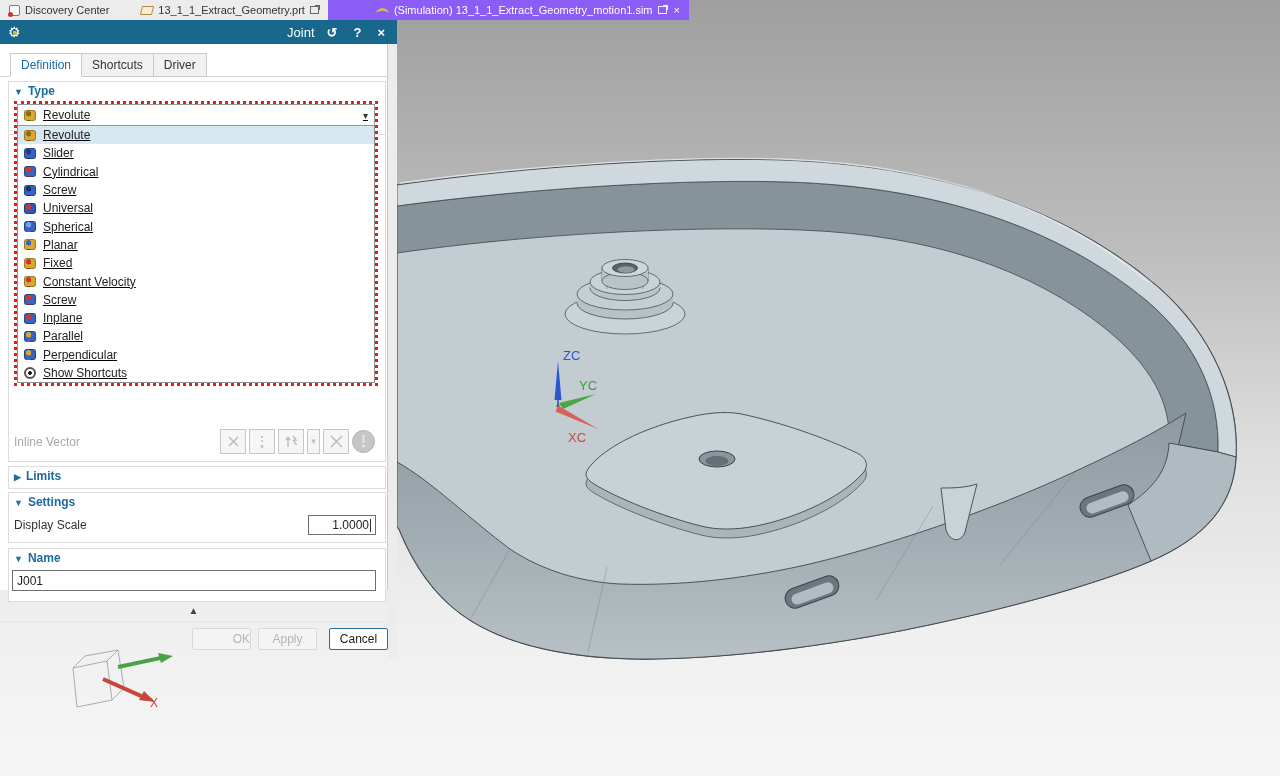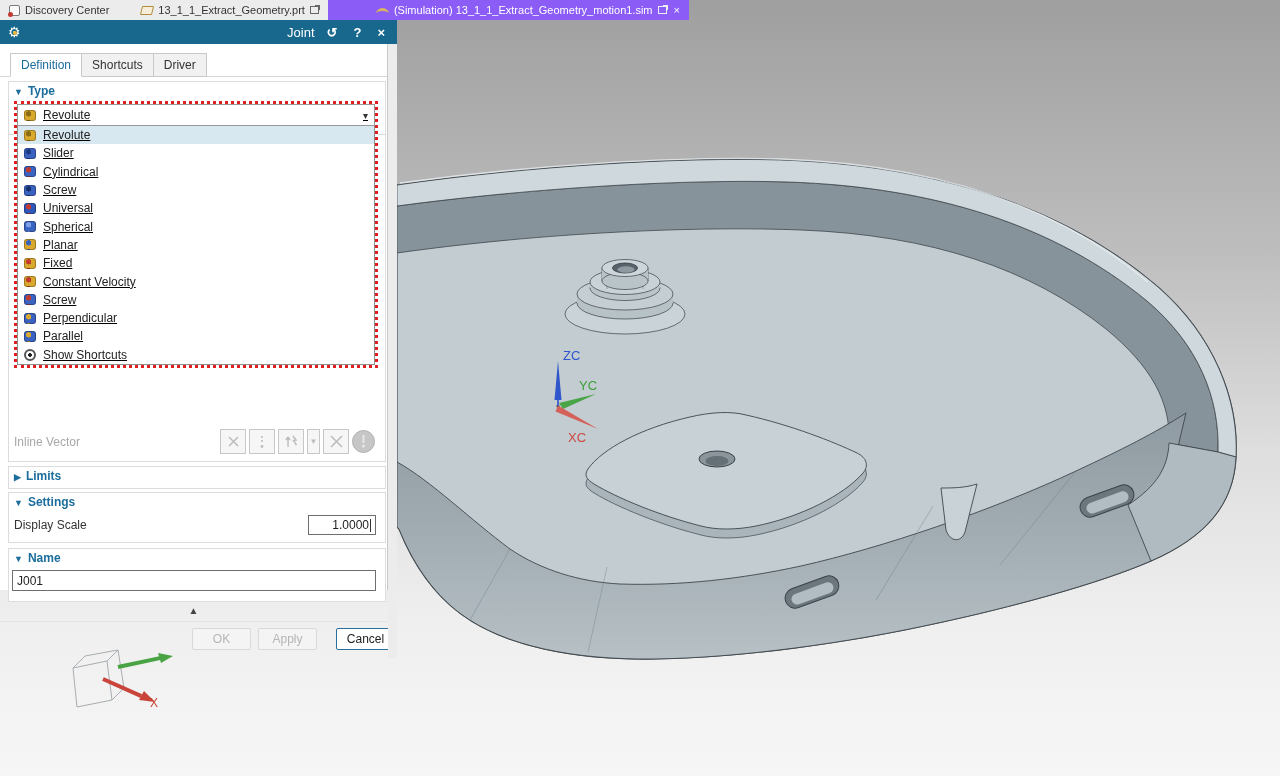--- a/index.html
+++ b/index.html
@@ -280,26 +280,30 @@
             </div>
             <div class="dd-item">
               <span class="mini-icon" style="background: radial-gradient(circle at 36% 32%, rgb(194, 59, 46) 0px, rgb(194, 59, 46) 28%, rgb(216, 169, 44) 32%, rgb(216, 169, 44) 100%);"></span>
               <span>Constant Velocity</span>
             </div>
             <div class="dd-item">
               <span class="mini-icon" style="background: radial-gradient(circle at 36% 32%, rgb(194, 59, 46) 0px, rgb(194, 59, 46) 28%, rgb(58, 98, 192) 32%, rgb(58, 98, 192) 100%);"></span>
               <span>Screw</span>
             </div>
             <div class="dd-item">
+              <span class="mini-icon" style="background: radial-gradient(circle at 36% 32%, rgb(194, 59, 46) 0px, rgb(194, 59, 46) 28%, rgb(58, 98, 192) 32%, rgb(58, 98, 192) 100%);"></span>
+              <span>Inplane</span>
+            </div>
+            <div class="dd-item">
+              <span class="mini-icon" style="background: radial-gradient(circle at 36% 32%, rgb(216, 169, 44) 0px, rgb(216, 169, 44) 28%, rgb(58, 98, 192) 32%, rgb(58, 98, 192) 100%);"></span>
+              <span>Parallel</span>
+            </div>
+            <div class="dd-item">
               <span class="mini-icon" style="background: radial-gradient(circle at 36% 32%, rgb(216, 169, 44) 0px, rgb(216, 169, 44) 28%, rgb(58, 98, 192) 32%, rgb(58, 98, 192) 100%);"></span>
               <span>Perpendicular</span>
-            </div>
-            <div class="dd-item">
-              <span class="mini-icon" style="background: radial-gradient(circle at 36% 32%, rgb(216, 169, 44) 0px, rgb(216, 169, 44) 28%, rgb(58, 98, 192) 32%, rgb(58, 98, 192) 100%);"></span>
-              <span>Parallel</span>
             </div>
             <div class="dd-item">
               <span class="mini-icon eye"></span>
               <span>Show Shortcuts</span>
             </div>
           </div>
       </div>
 
       <div id="specrow">
         <span class="lbl">Inline Vector</span>
@@ -356,19 +360,19 @@
       <div class="groupbox" style="left:8px; top:504px; width:378px; height:54px;"></div>
       <div class="sec-head" style="left:14px; top:507px;">
         <span class="tri">▼</span><span>Name</span>
       </div>
       <div class="nx-input" style="left:12px; top:526px; width:364px; height:21px;">
         <span>J001</span>
       </div>
 
       <div id="collapse">▲</div>
       <div id="footrule"></div>
-      <div class="fbtn" style="left:192px;">OK</div>
+      <div class="fbtn" style="left:192px;text-align:right;">OK</div>
       <div class="fbtn" style="left:258px;">Apply</div>
-      <div class="fbtn cancel" style="left:336px;">Cancel</div>
+      <div class="fbtn cancel" style="left:329px;">Cancel</div>
     </div>
     <div id="dlggutter"></div>
   </div>
 </div>
 
 </body></html>

